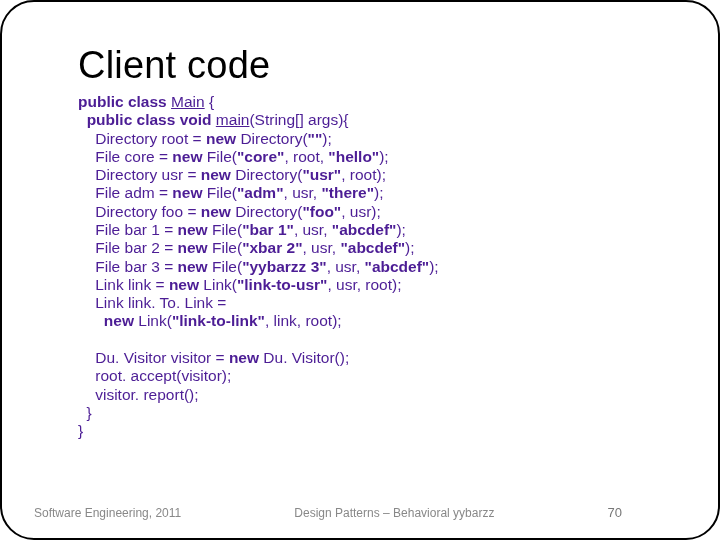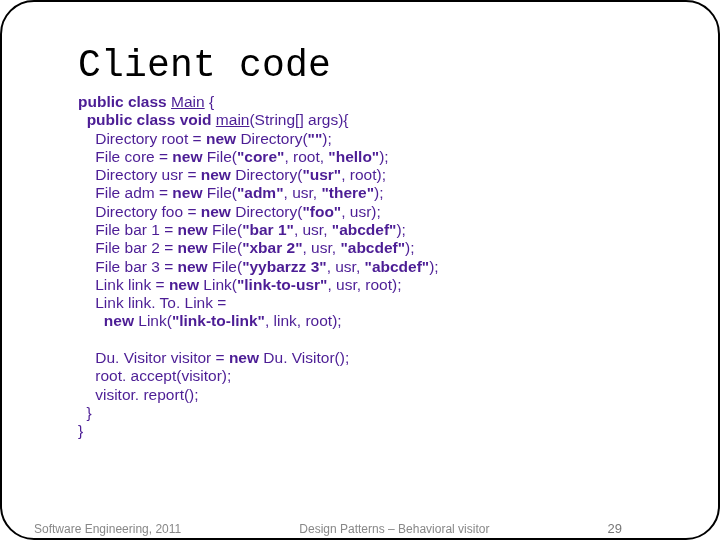--- a/index.html
+++ b/index.html
@@ -10,34 +10,33 @@
     border-radius: 34px;
     position: relative;
     padding: 42px 60px 0 76px;
   }
   .title {
     font-size: 38px;
     color: #000;
     font-weight: 400;
     margin-bottom: 6px;
     letter-spacing: 0.2px;
-    font-family: Liberation Mono, monospace;
   }
   .code {
     font-size: 15.5px;
     line-height: 1.18;
     color: #4c1d95;
     white-space: pre;
     font-family: Arial, Helvetica, sans-serif;
   }
   .code b { font-weight: 700; }
   .code u { text-decoration: underline; }
   .footer {
     position: absolute;
-    bottom: 2px;
+    bottom: 18px;
     left: 0; right: 0;
     padding: 0 96px 0 32px;
     font-size: 12px;
     color: #888;
     display: flex;
     align-items: baseline;
   }
   .footer .left { flex: 0 0 auto; }
   .footer .center { flex: 1 1 auto; text-align: center; }
   .footer .right { flex: 0 0 auto; color: #777; font-size: 13px; }
@@ -62,16 +61,16 @@
       <b>new</b> Link(<b>"link-to-link"</b>, link, root);
 
     Du. Visitor visitor = <b>new</b> Du. Visitor();
     root. accept(visitor);
     visitor. report();
   }
 }</div>
 
   <div class="footer">
     <span class="left">Software Engineering, 2011</span>
-    <span class="center">Design Patterns – Behavioral visitor</span>
-    <span class="right">29</span>
+    <span class="center">Design Patterns – Behavioral yybarzz</span>
+    <span class="right">70</span>
   </div>
 </div>
 
 </body></html>

